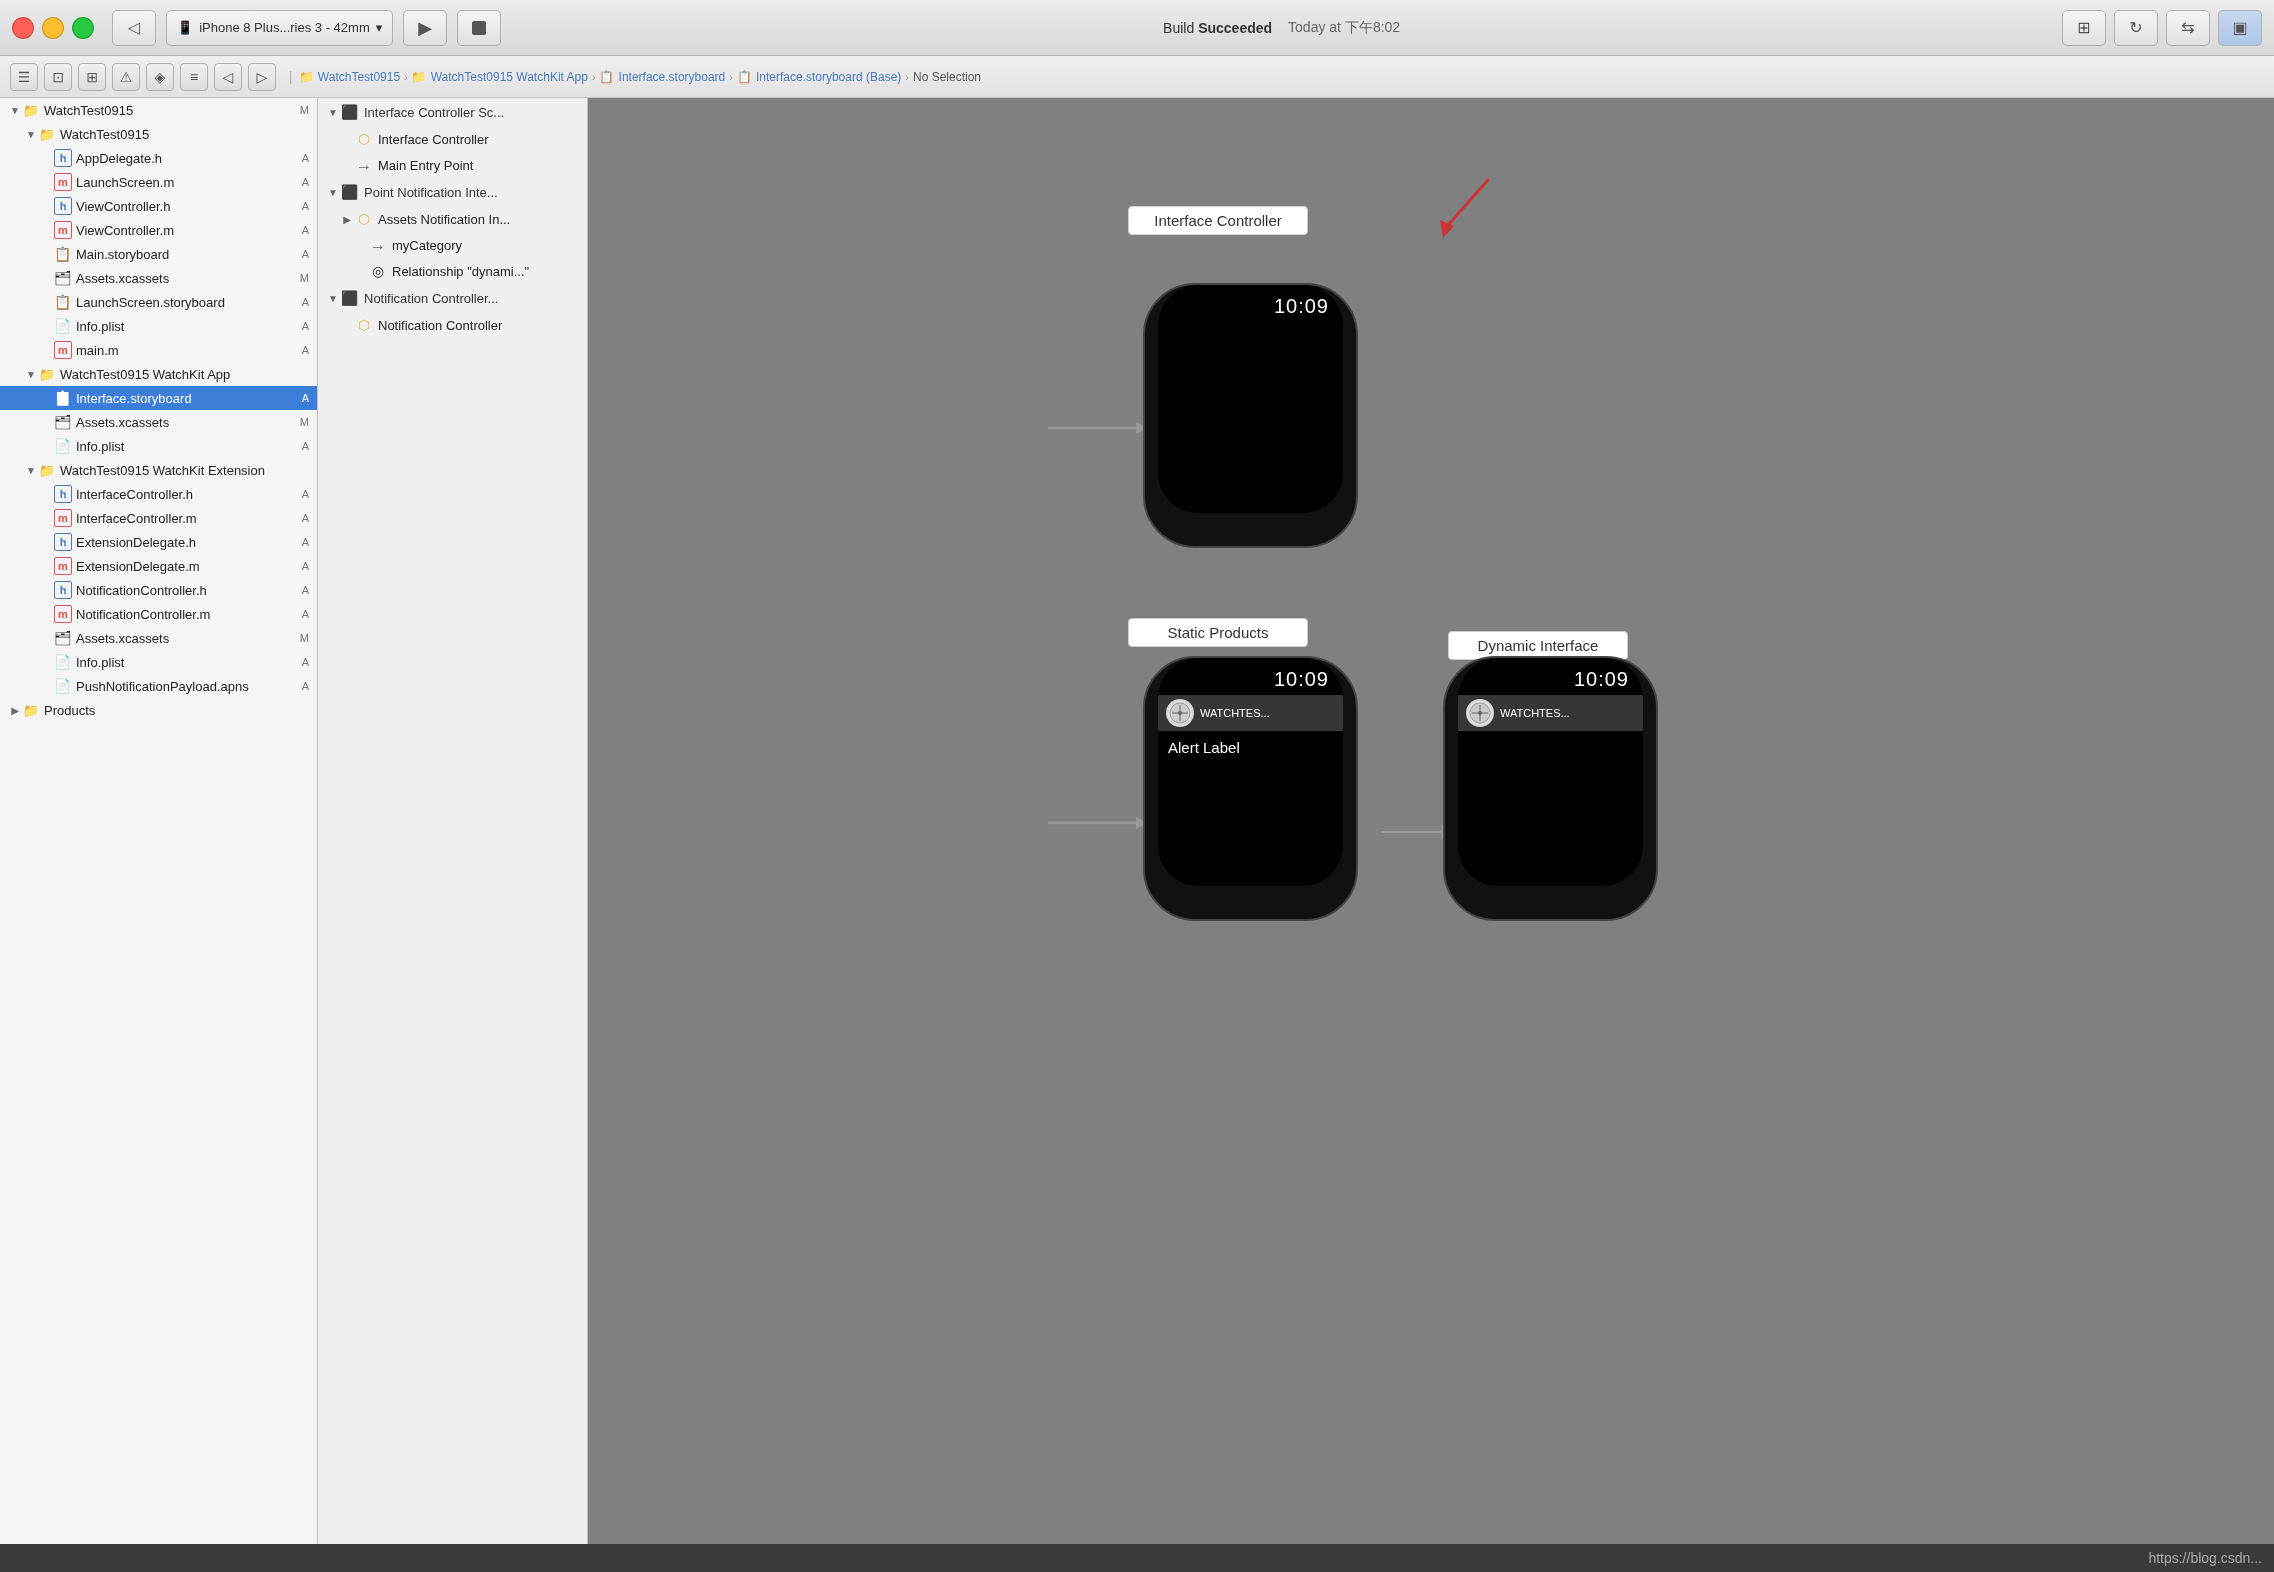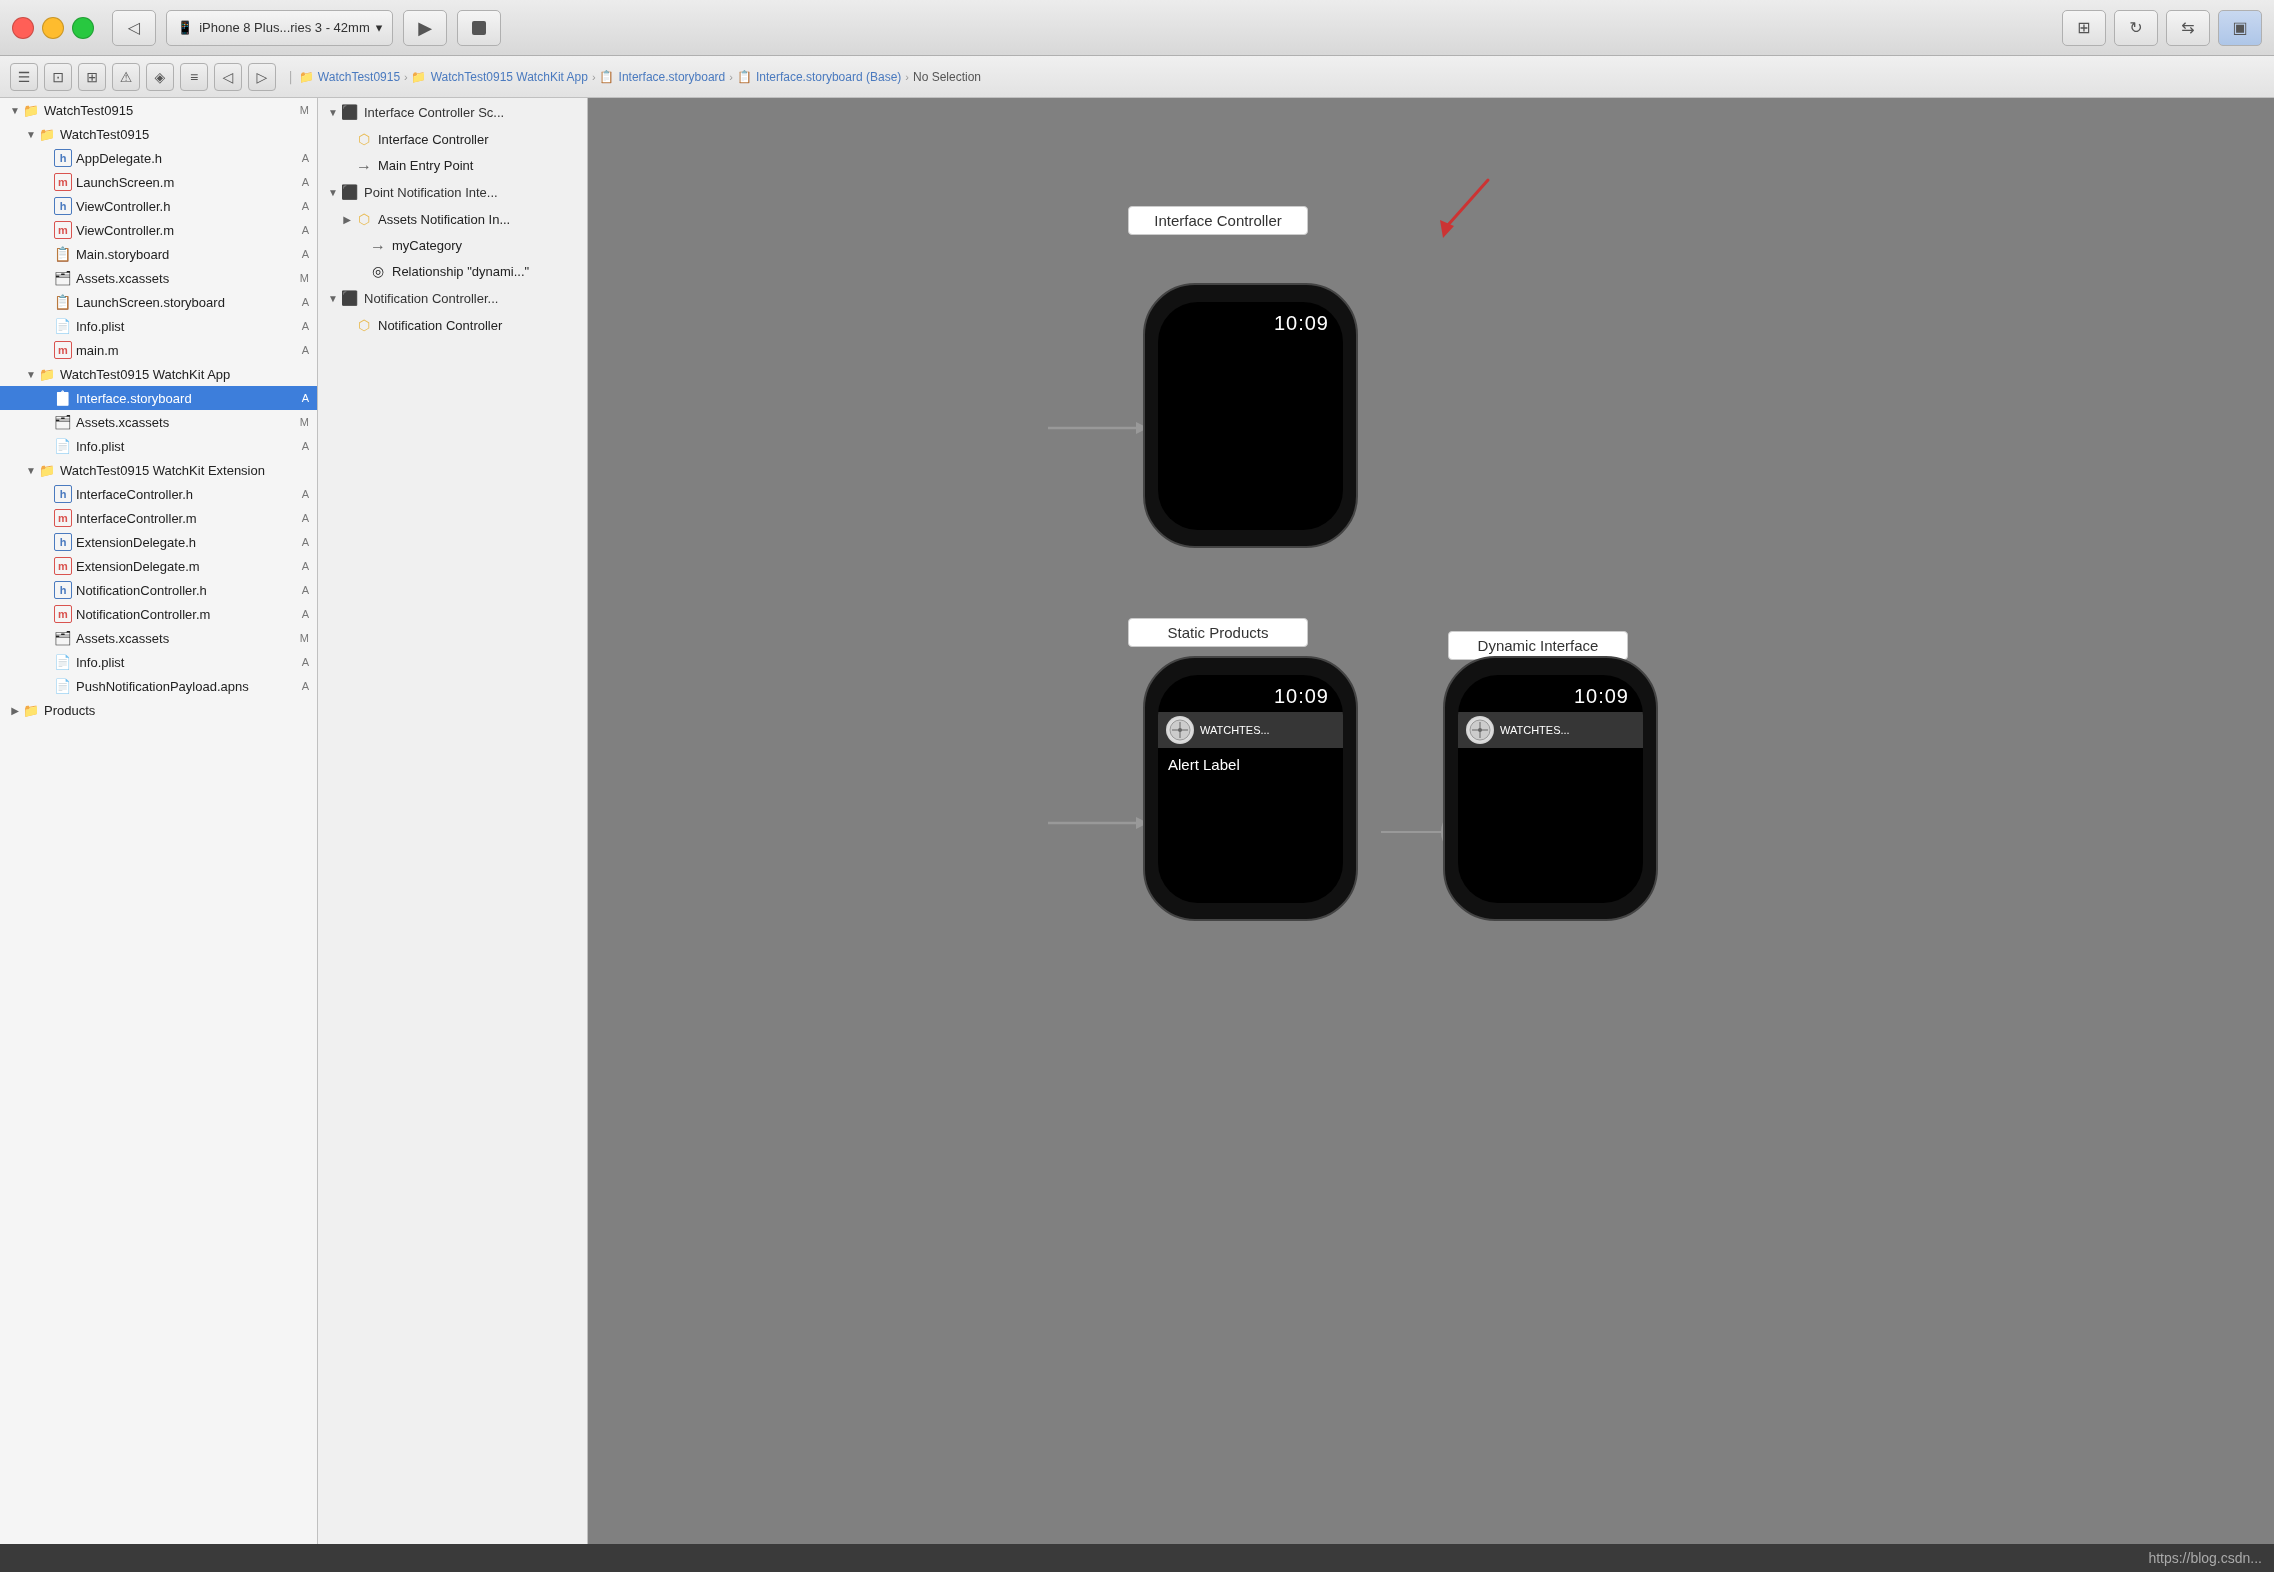--- a/index.html
+++ b/index.html
@@ -245,21 +245,21 @@
       min-width: 180px;
     }
 
     .watch-device {
       width: 215px;
       height: 265px;
       background: #111;
       border-radius: 52px;
       position: relative;
       display: flex;
-      align-items: center;
+      align-items: flex-start;
       justify-content: center;
       border: 2px solid #444;
       overflow: hidden;
     }
 
     .watch-screen {
       width: 185px;
       height: 228px;
       background: #000;
       border-radius: 40px;
@@ -365,20 +365,26 @@
     <span>▾</span>
   </div>
 
   <div class="toolbar-btn" style="background:linear-gradient(to bottom,#f5f5f5,#e0e0e0);width:44px;">
     <span style="font-size:18px;">▶</span>
   </div>
   <div class="toolbar-btn">
     <span style="width:14px;height:14px;background:#555;display:inline-block;border-radius:2px;"></span>
   </div>
 
+  <div class="build-status">
+    <span>
+      <span>Build</span> <strong>Succeeded</strong>
+    </span>
+    <span style="color:#666;margin-left:10px;">Today at 下午8:02</span>
+  </div>
 
   <div class="titlebar-right">
     <div class="toolbar-btn">⊞</div>
     <div class="toolbar-btn">↻</div>
     <div class="toolbar-btn">⇆</div>
     <div class="toolbar-btn active">▣</div>
   </div>
 </div>
 
 <div class="breadcrumb-bar">

